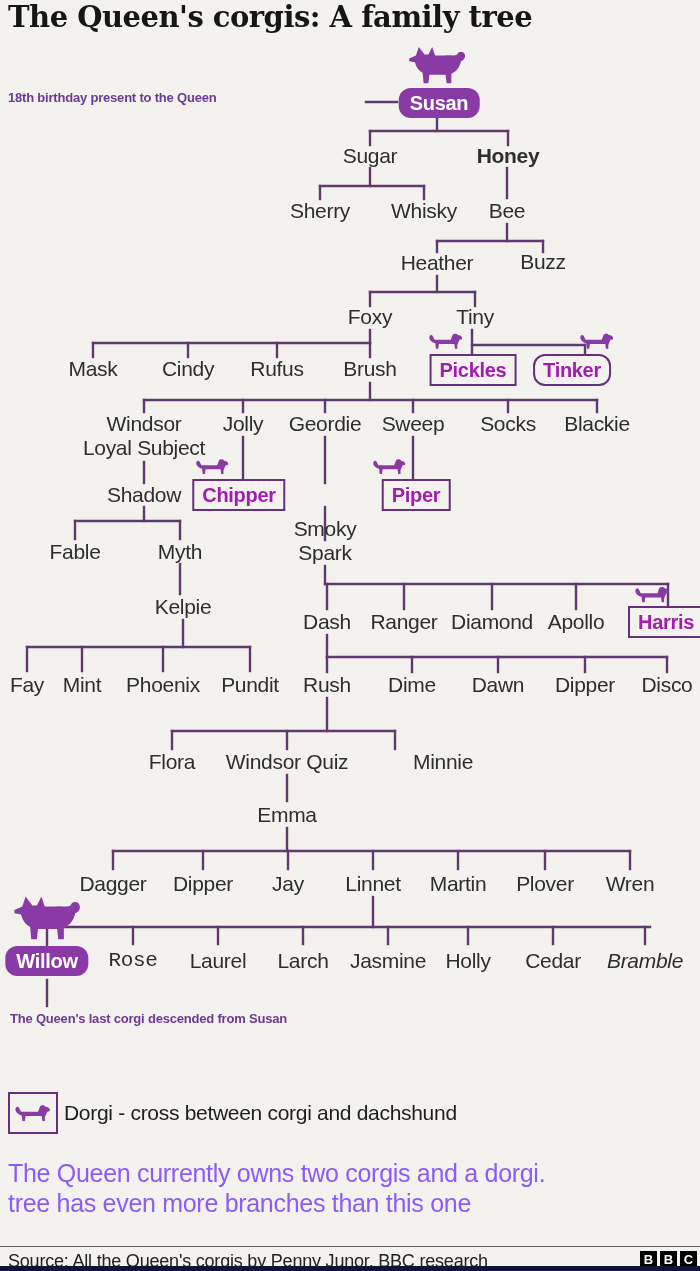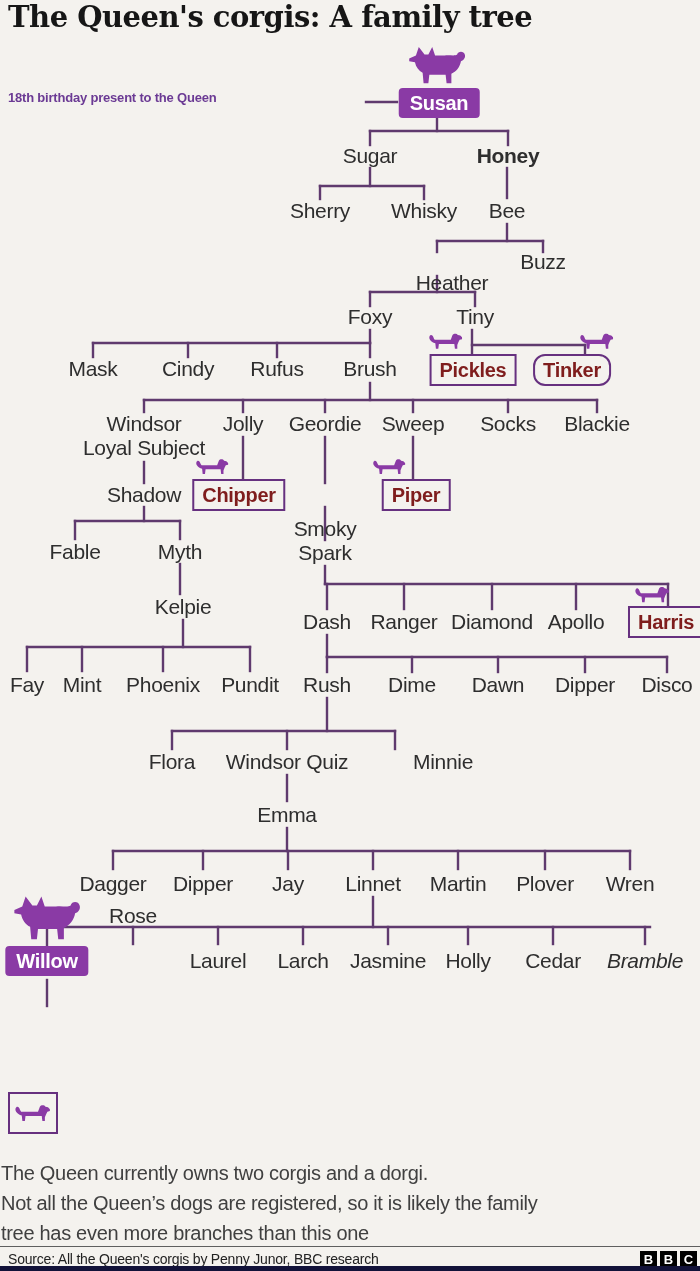--- a/index.html
+++ b/index.html
@@ -9,30 +9,30 @@
          font-size:29px;font-weight:700;letter-spacing:-0.5px;color:var(--title,#161616);}
   .note{position:absolute;font-weight:700;font-size:13px;color:var(--note,#6b3a94);letter-spacing:-0.2px;}
   #susan-note{left:8px;top:90px;}
   #willow-note{left:10px;top:1011px;}
   #tree{position:absolute;left:0;top:0;width:700px;height:1271px;}
   #tree svg.edges{position:absolute;left:0;top:0;}
   .node{position:absolute;transform:translate(-50%,-50%);font-size:21px;line-height:24px;color:var(--label,#2e2e2e);
         white-space:pre-line;text-align:center;letter-spacing:-0.3px;}
   .node.bold{font-weight:700;}
   .node.purple-box{background:var(--purple,#8a3aa5);color:#fff;font-weight:700;font-size:20px;
-        padding:4px 11px;border-radius:4px;line-height:22px;}
-  .node.outline-box{border:2.5px solid var(--boxborder,#66307f);font-weight:700;color:#7f1d1d;font-size:20px;
+        padding:4px 11px;border-radius:12px;line-height:22px;}
+  .node.outline-box{border:2.5px solid var(--boxborder,#66307f);font-weight:700;color:#a21caf;font-size:20px;
         padding:1px 8px;line-height:26px;background:transparent;}
   .tree-icon{position:absolute;}
   #legend-box{position:absolute;left:8px;top:1092px;width:50px;height:42px;border:2.5px solid var(--boxborder,#66307f);box-sizing:border-box;}
   #legend-label{position:absolute;left:64px;top:1101px;font-size:21px;color:#1e1e1e;letter-spacing:-0.3px;}
-  #notes{position:absolute;left:1px;top:1158px;font-size:20px;line-height:30px;color:#404040;letter-spacing:-0.3px;}
+  #notes{position:absolute;left:8px;top:1158px;font-size:25px;line-height:30px;color:#8b5cf6;letter-spacing:-0.3px;}
   #notes p{margin:0;}
   #footer-rule{position:absolute;left:0;top:1246px;width:700px;border-top:1.5px solid #5f5f5f;}
-  #footer-source{position:absolute;left:8px;top:1251px;font-size:14px;color:#222;letter-spacing:-0.2px;}
+  #footer-source{position:absolute;left:8px;top:1251px;font-size:18px;color:#222;letter-spacing:-0.2px;}
   #bbc-logo{position:absolute;right:3px;top:1251px;display:flex;gap:3px;}
   #bbc-logo span{display:flex;align-items:center;justify-content:center;width:17px;height:17px;background:#000;
         color:#fff;font-weight:700;font-size:13px;font-family:"Liberation Sans",sans-serif;}
   #bottom-bar{position:absolute;left:0;top:1266px;width:700px;height:5px;background:var(--bar,#121239);}
 </style>
 </head>
 <body>
 
 <div id="page" style="--bg: #f4f2ee; --purple: #8a3aa5; --boxborder: #66307f; --note: #6b3a94; --title: #161616; --label: #2e2e2e; --bar: #121239;">
   <h1 id="title">The Queen's corgis: A family tree</h1>
@@ -132,21 +132,21 @@
         <line x1="645" y1="927" x2="645" y2="944" stroke="#5f3a6e" stroke-width="2.4" stroke-linecap="square"></line>
         <line x1="47" y1="980" x2="47" y2="1006" stroke="#5f3a6e" stroke-width="2.4" stroke-linecap="square"></line>
         <line x1="366" y1="102" x2="397" y2="102" stroke="#5f3a6e" stroke-width="2.4" stroke-linecap="square"></line>
       </svg>
       <div class="node purple-box" style="left: 439px; top: 103px;">Susan</div>
       <div class="node plain" style="left: 370px; top: 156px;">Sugar</div>
       <div class="node plain bold" style="left: 508px; top: 156px;">Honey</div>
       <div class="node plain" style="left: 320px; top: 211px;">Sherry</div>
       <div class="node plain" style="left: 424px; top: 211px;">Whisky</div>
       <div class="node plain" style="left: 507px; top: 211px;">Bee</div>
-      <div class="node plain" style="left: 452px; top: 263px; margin-top: 20px;">Heather</div>
+      <div class="node plain" style="left: 437px; top: 263px;">Heather</div>
       <div class="node plain" style="left: 543px; top: 262px;">Buzz</div>
       <div class="node plain" style="left: 370px; top: 317px;">Foxy</div>
       <div class="node plain" style="left: 475px; top: 317px;">Tiny</div>
       <div class="node plain" style="left: 93px; top: 369px;">Mask</div>
       <div class="node plain" style="left: 188px; top: 369px;">Cindy</div>
       <div class="node plain" style="left: 277px; top: 369px;">Rufus</div>
       <div class="node plain" style="left: 370px; top: 369px;">Brush</div>
       <div class="node outline-box" style="left: 473px; top: 370px;">Pickles</div>
       <div class="node outline-box" style="left: 572px; top: 370px; border-radius: 12px;">Tinker</div>
       <div class="node plain" style="left: 144px; top: 436px;">Windsor
@@ -183,21 +183,21 @@
       <div class="node plain" style="left: 395px; top: 762px; margin-left: 48px;">Minnie</div>
       <div class="node plain" style="left: 287px; top: 815px;">Emma</div>
       <div class="node plain" style="left: 113px; top: 884px;">Dagger</div>
       <div class="node plain" style="left: 203px; top: 884px;">Dipper</div>
       <div class="node plain" style="left: 288px; top: 884px;">Jay</div>
       <div class="node plain" style="left: 373px; top: 884px;">Linnet</div>
       <div class="node plain" style="left: 458px; top: 884px;">Martin</div>
       <div class="node plain" style="left: 545px; top: 884px;">Plover</div>
       <div class="node plain" style="left: 630px; top: 884px;">Wren</div>
       <div class="node purple-box" style="left: 47px; top: 961px;">Willow</div>
-      <div class="node plain" style="left: 133px; top: 916px;">Rose</div>
+      <div class="node plain" style="left: 133px; top: 961px; font-family: Liberation Mono, monospace;">Rose</div>
       <div class="node plain" style="left: 218px; top: 961px;">Laurel</div>
       <div class="node plain" style="left: 303px; top: 961px;">Larch</div>
       <div class="node plain" style="left: 388px; top: 961px;">Jasmine</div>
       <div class="node plain" style="left: 468px; top: 961px;">Holly</div>
       <div class="node plain" style="left: 553px; top: 961px;">Cedar</div>
       <div class="node plain" style="left: 645px; top: 961px; font-style: italic;">Bramble</div>
       <svg viewBox="0 0 64 48" class="tree-icon" style="left: 406px; top: 44px; width: 62px; height: 46px;">
         <path d="M3,15 L10,12 L13,3 L19,11 L23,11 L27,3 L30,12 L40,12 C45,11 50,13 53,11 C54,7 60,7 61,11 C62,14 60,17 57,18 C56,24 52,29 47,31 L47,41 L42,41 L41,32 L24,32 L23,41 L18,41 L17,30 C13,28 10,24 9,19 L3,18 Z" fill="#8a3aa5"></path>
       </svg>
       <svg viewBox="0 0 64 48" class="tree-icon" style="left: 5px; top: 893px; width: 84px; height: 54px;">
@@ -216,26 +216,27 @@
         <path d="M5,13 C2,8 6,3 9,6 C11,8 11,11 13,13 L40,13 L43,5 C45,2 50,2 52,5 L56,6 L59,9 L59,12 L55,13 L53,17 L51,22 L51,28 L47,28 L46,20 L20,20 L19,28 L15,28 L14,19 C10,18 7,16 5,13 Z" fill="#8a3aa5"></path>
       </svg>
       <svg viewBox="0 0 64 32" class="tree-icon" style="left: 633px; top: 584px; width: 39px; height: 22px;">
         <path d="M5,13 C2,8 6,3 9,6 C11,8 11,11 13,13 L40,13 L43,5 C45,2 50,2 52,5 L56,6 L59,9 L59,12 L55,13 L53,17 L51,22 L51,28 L47,28 L46,20 L20,20 L19,28 L15,28 L14,19 C10,18 7,16 5,13 Z" fill="#8a3aa5"></path>
       </svg>
       <svg viewBox="0 0 64 32" class="tree-icon" style="left: 13px; top: 1102px; width: 40px; height: 23px;">
         <path d="M5,13 C2,8 6,3 9,6 C11,8 11,11 13,13 L40,13 L43,5 C45,2 50,2 52,5 L56,6 L59,9 L59,12 L55,13 L53,17 L51,22 L51,28 L47,28 L46,20 L20,20 L19,28 L15,28 L14,19 C10,18 7,16 5,13 Z" fill="#8a3aa5"></path>
       </svg>
     </div>
 
+  <div id="willow-note" class="note">The Queen's last corgi descended from Susan</div>
 
   <div id="legend-box"></div>
+  <div id="legend-label">Dorgi - cross between corgi and dachshund</div>
 
   <div id="notes">
     <p>The Queen currently owns two corgis and a dorgi.</p>
-    <p>Not all the Queen’s dogs are registered, so it is likely the family</p>
     <p>tree has even more branches than this one</p>
   </div>
 
   <div id="footer-rule"></div>
   <div id="footer-source">Source: All the Queen's corgis by Penny Junor, BBC research</div>
   <div id="bbc-logo">
     <span>B</span>
     <span>B</span>
     <span>C</span>
   </div>

